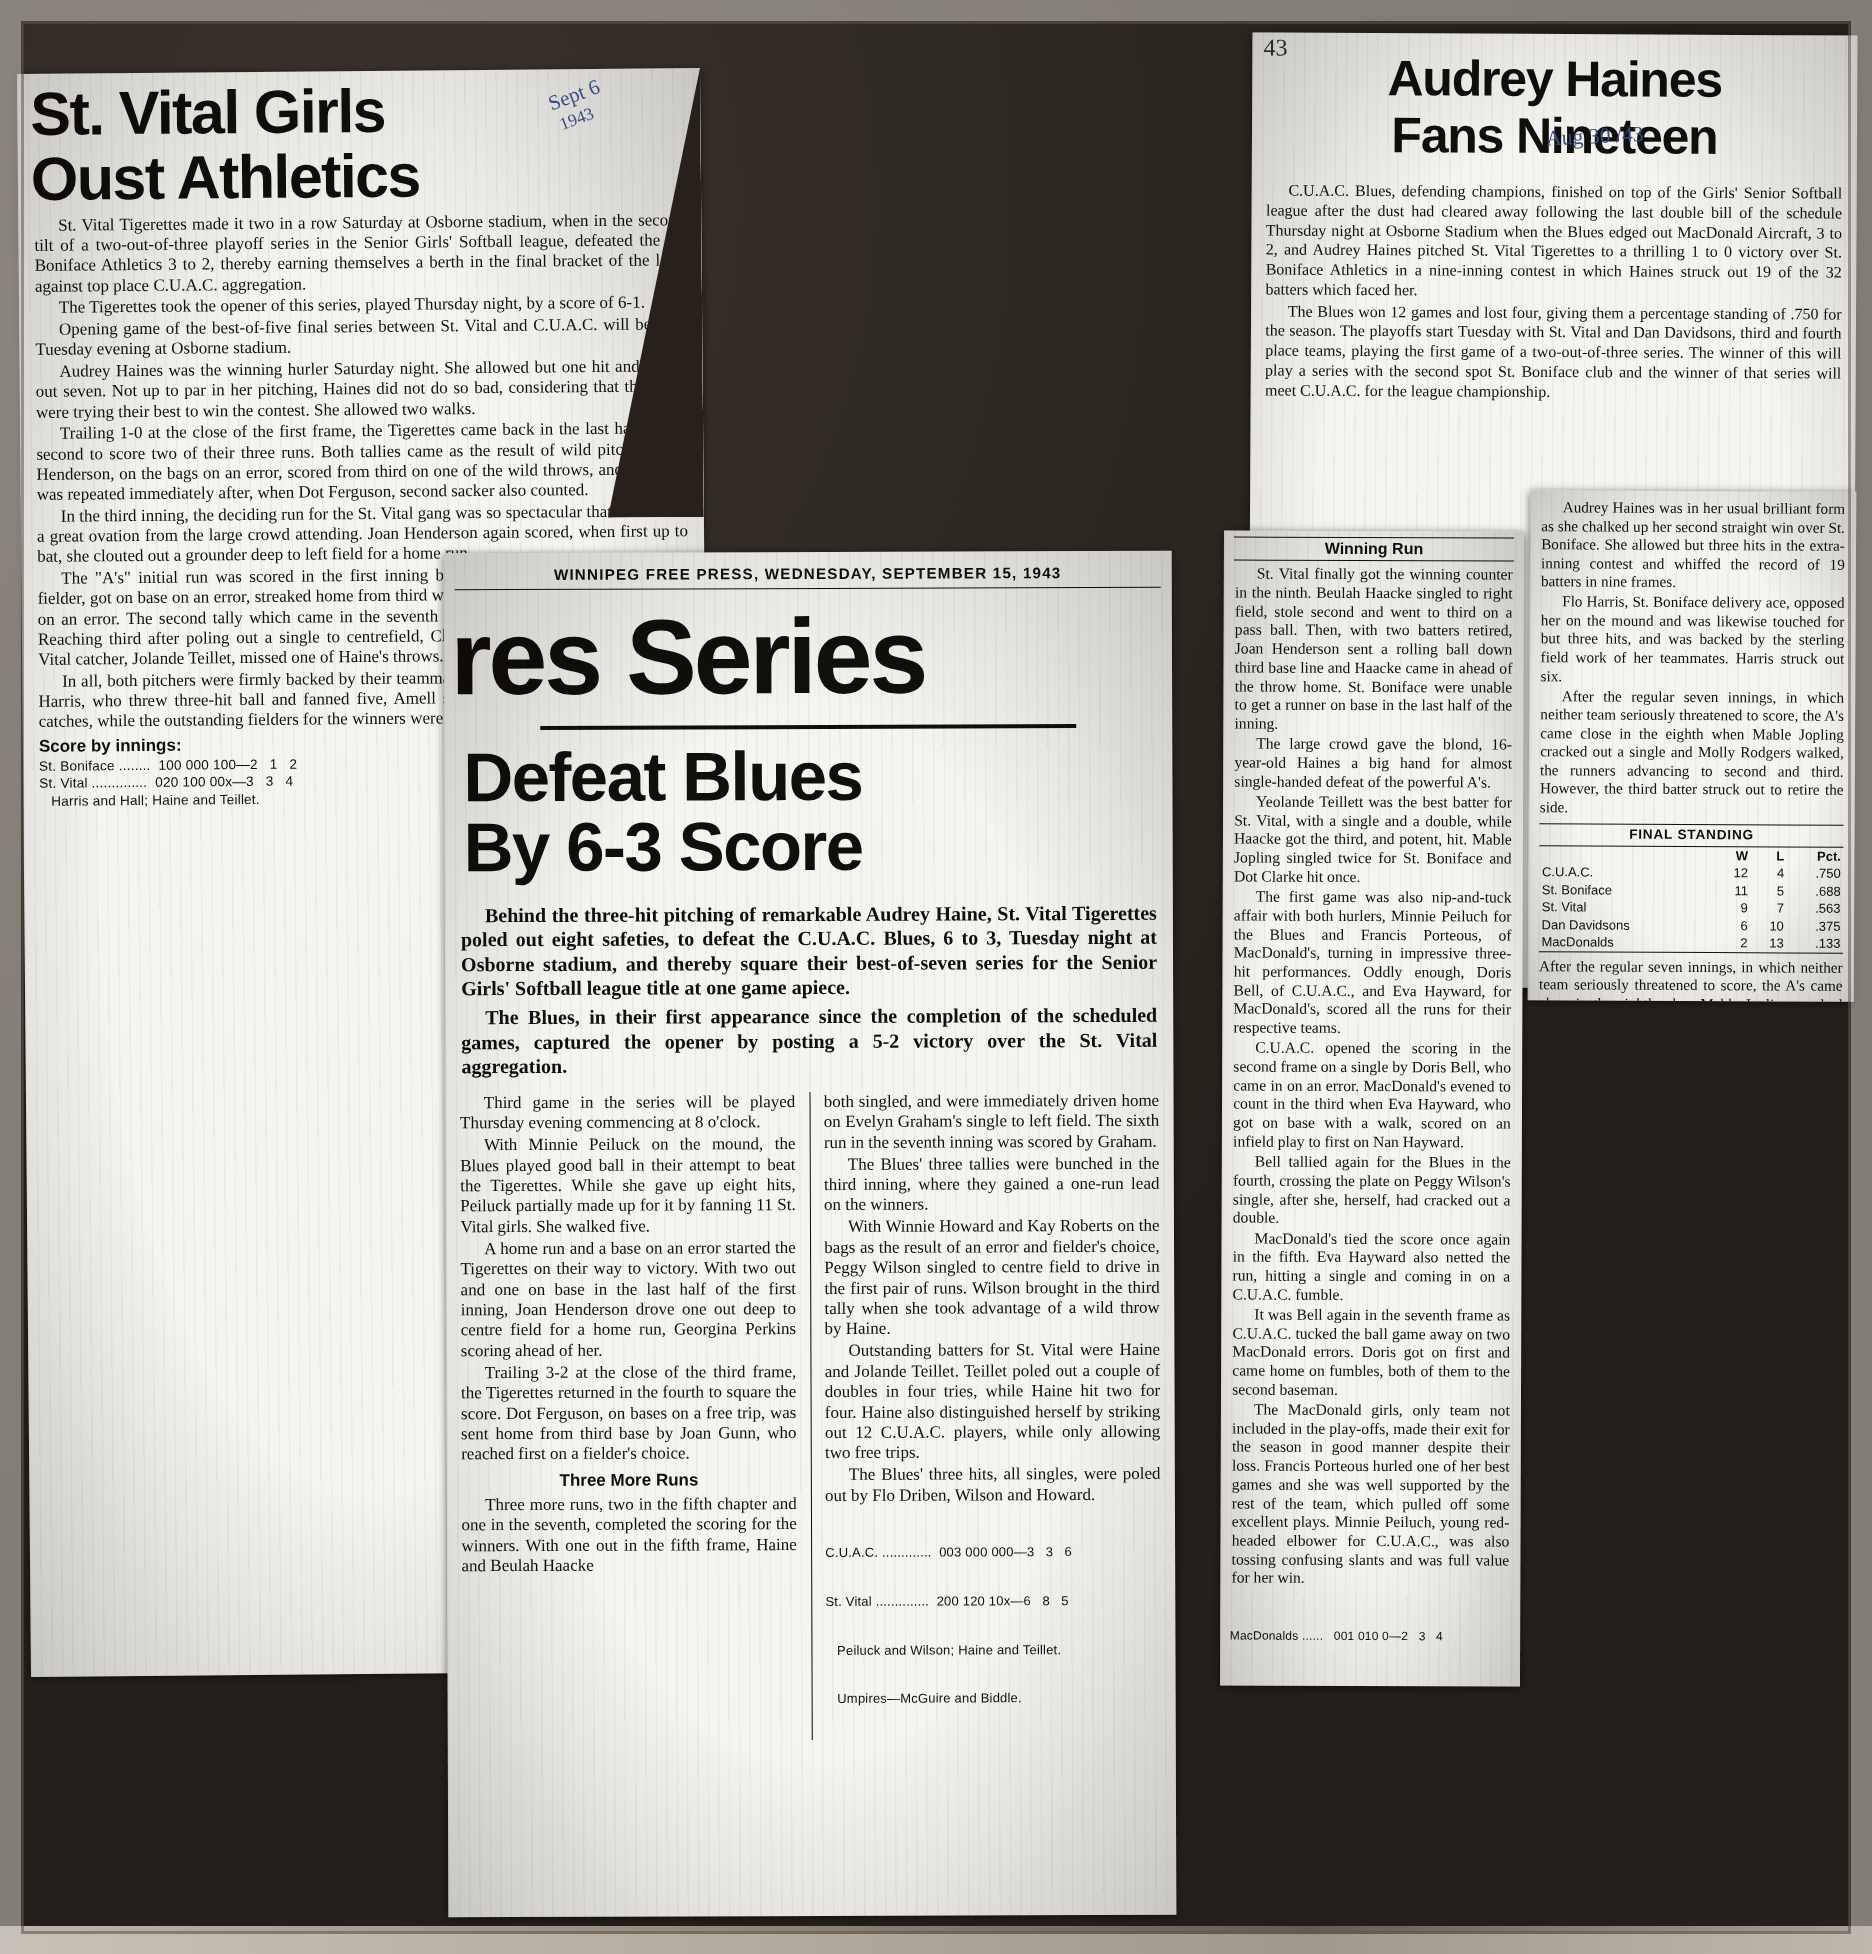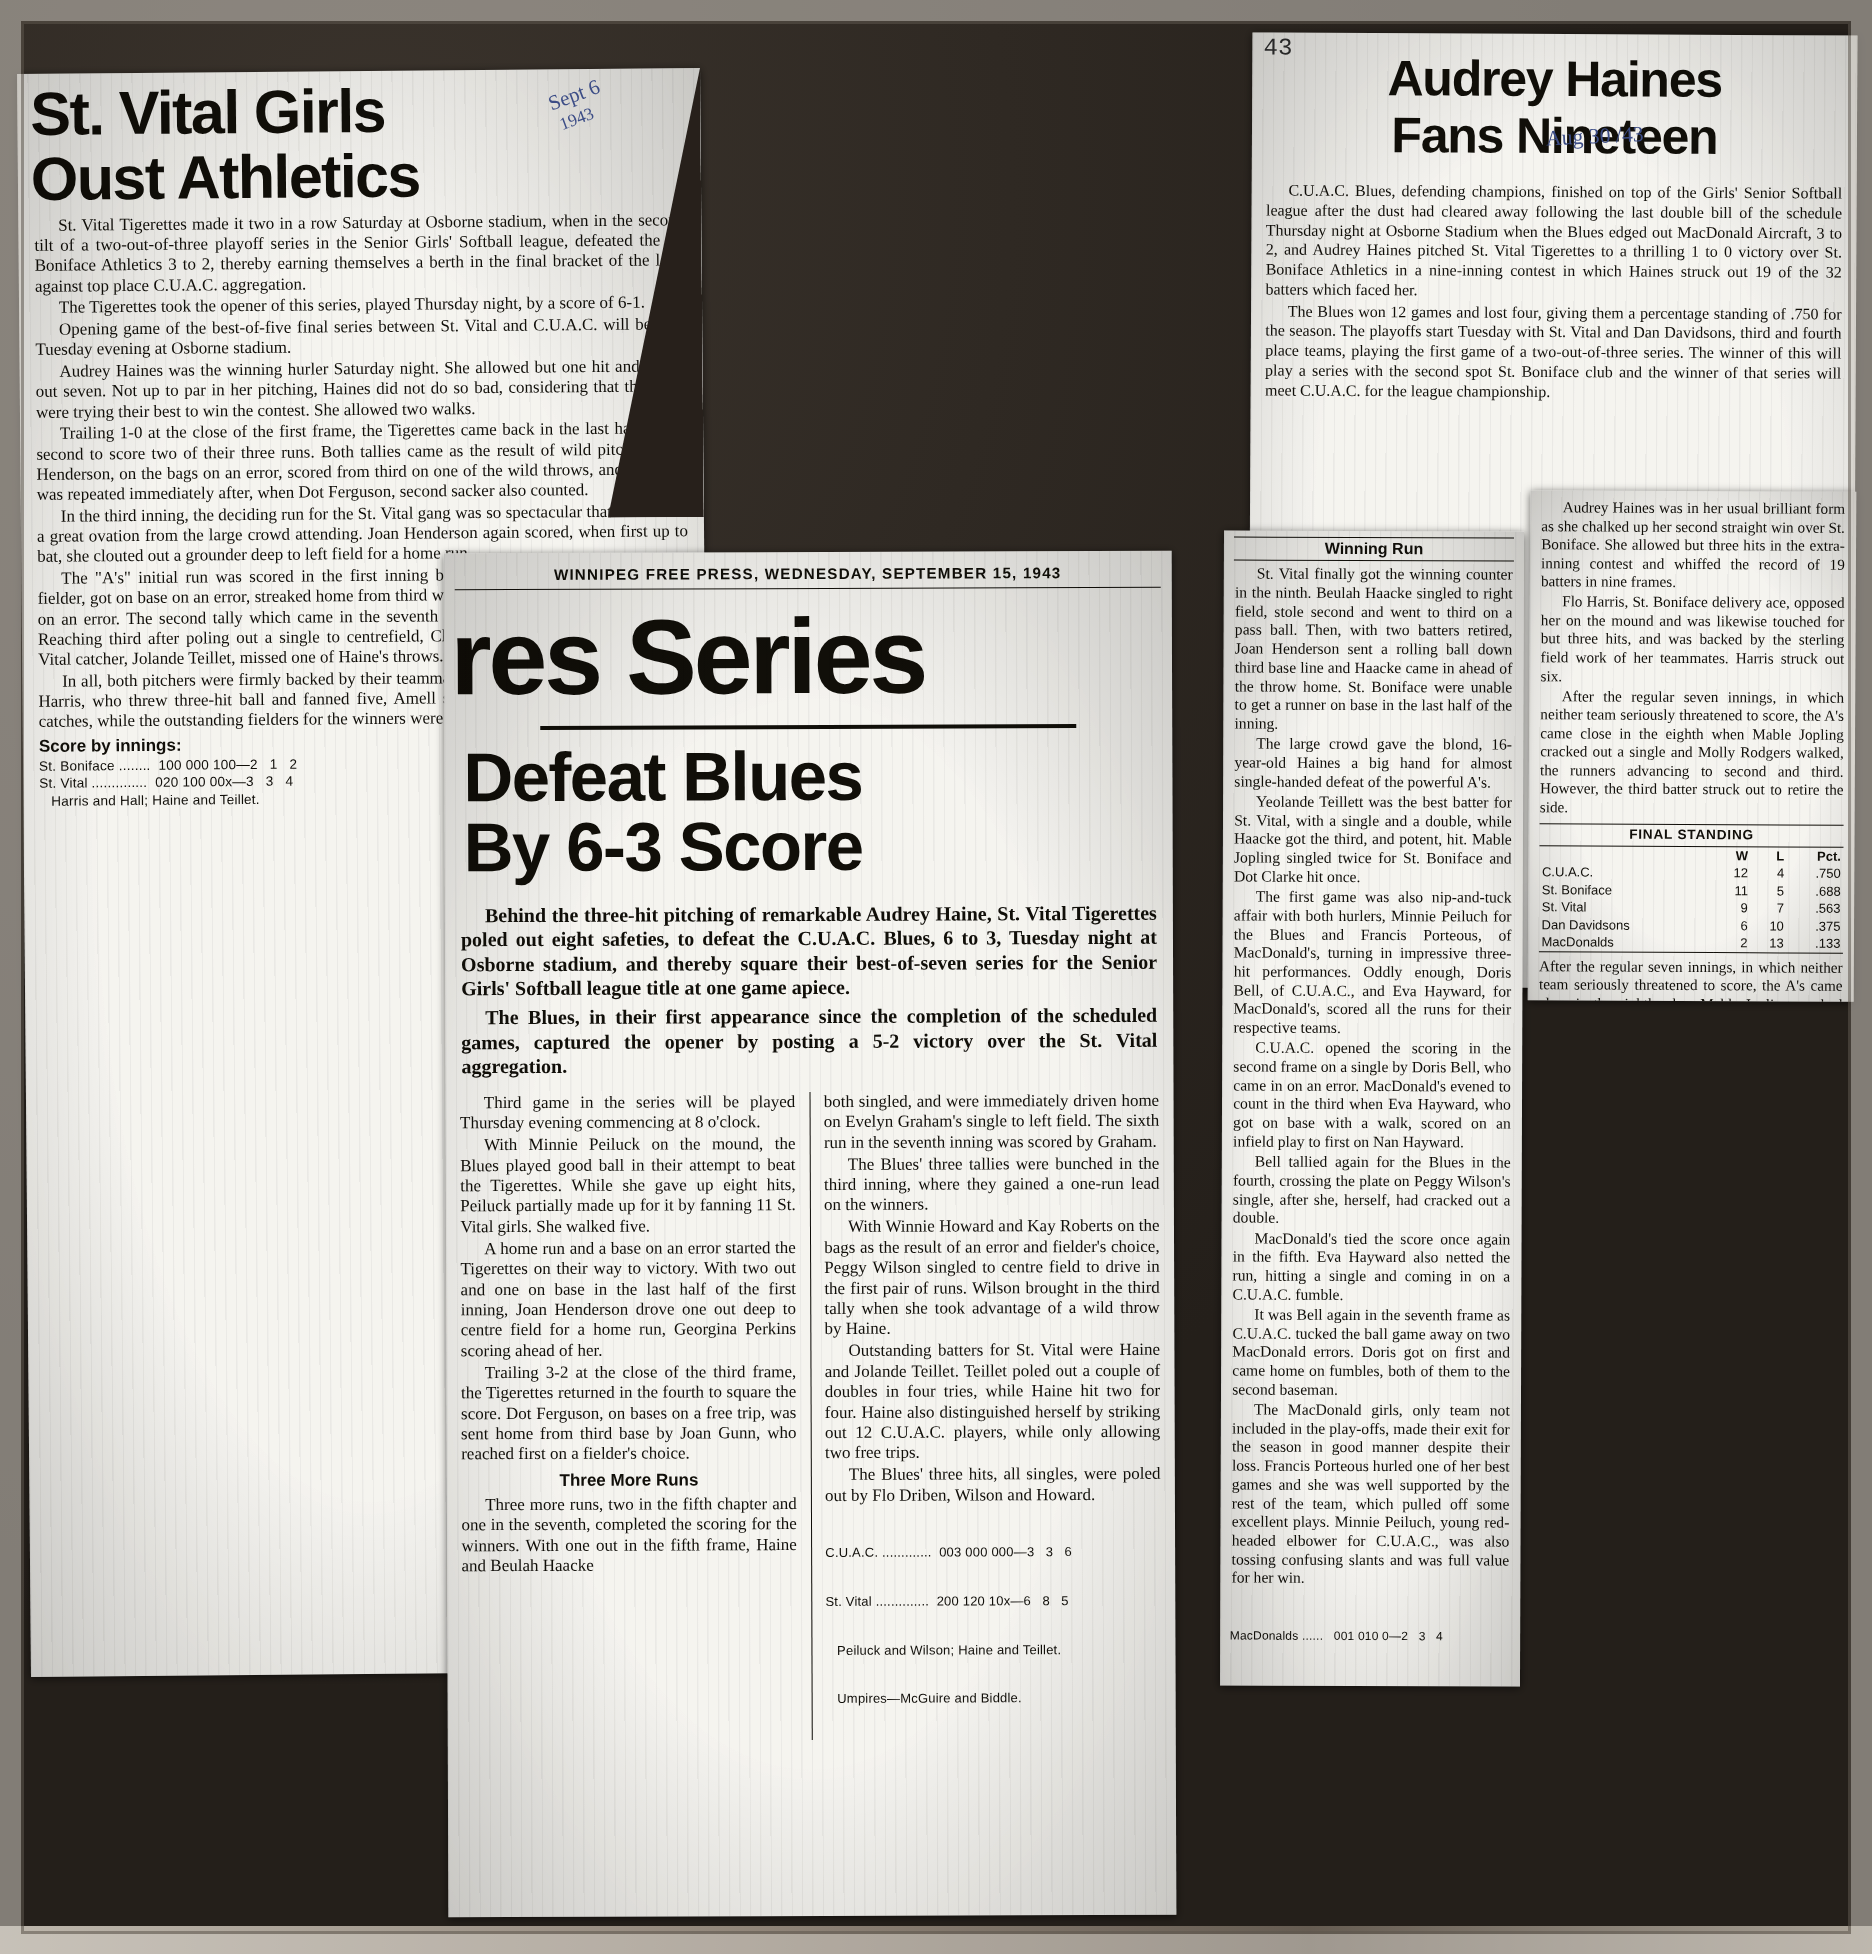--- a/index.html
+++ b/index.html
@@ -133,21 +133,21 @@
   }
 
   
   #clip-haines {
     left: 1250px; top: 34px;
     width: 605px; height: 954px;
     transform: rotate(0.3deg);
   }
   #clip-haines .pagenum {
     position:absolute; left: 11.2px; top: 1.6px;
-    font-family: Liberation Mono, monospace;
+    font-family: Liberation Serif, serif;
     font-size: 24px; color: #2c2c2c;
     z-index: 5;
   }
   #clip-haines .head {
     font-size: 50px;
     padding: 21px 11.2px 0 11.2px;
     text-align: center;
     letter-spacing: -1.2px;
   }
   #clip-haines .head .l2 { display:block; margin-top: 8px; }

